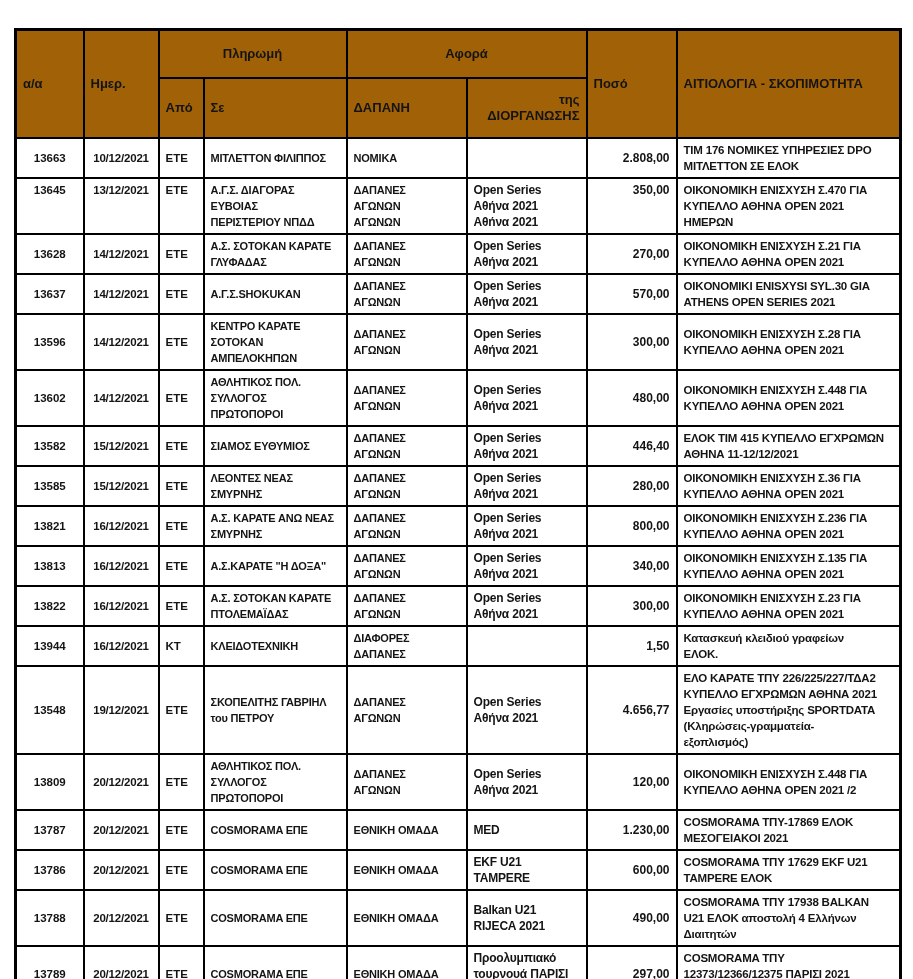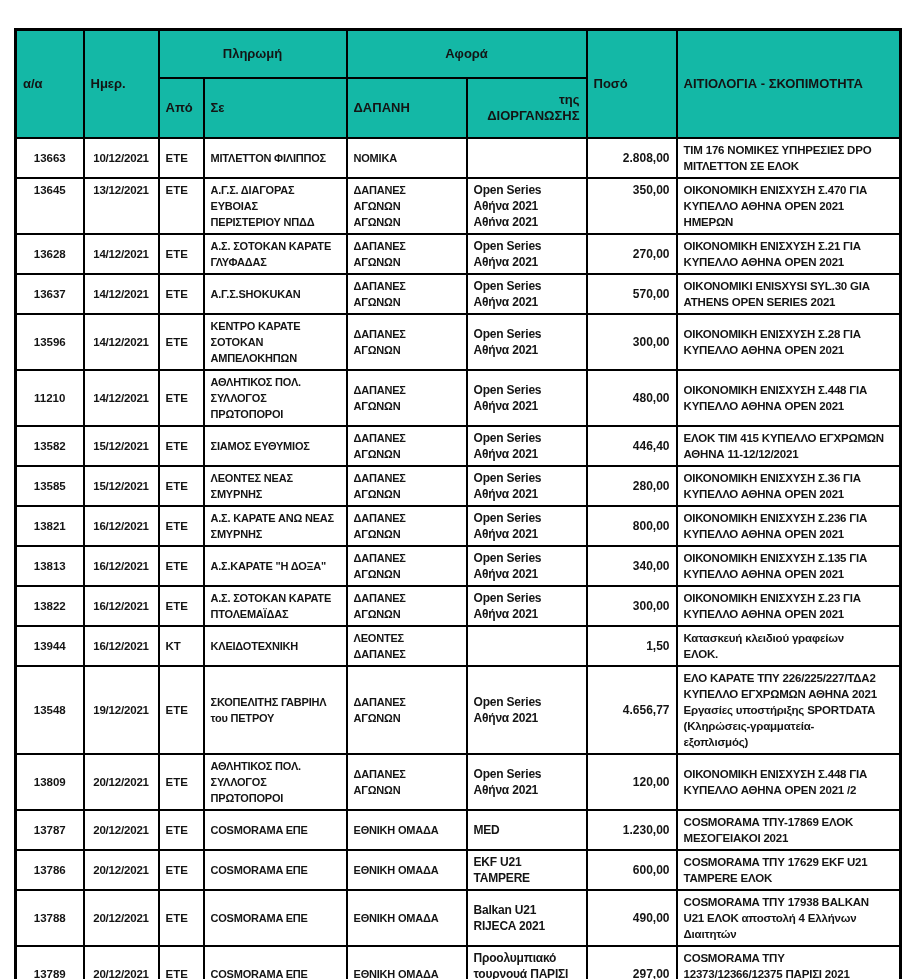--- a/index.html
+++ b/index.html
@@ -19,21 +19,21 @@
   table.grid td, table.grid th{
     border:2px solid #000;
     padding:3px 6px;
     font-weight:700;
     vertical-align:middle;
     white-space:pre-line;
     overflow:hidden;
     line-height:16px;
   }
   
-  thead th{font-size:13px;vertical-align:bottom;background:#14b8a6;}
+  thead th{font-size:13px;vertical-align:bottom;background:#a16207;}
   th.group{vertical-align:middle;text-align:center;height:40px;}
   th.h-aa, th.h-date, th.h-amount{text-align:left;padding-bottom:5px;}
   th.h-from, th.h-to, th.h-expense, th.h-just{text-align:left;padding-bottom:5px;}
   th.h-event{text-align:right;padding-bottom:5px;line-height:15px;}
   thead tr.sub th{height:52px;}
   
   tbody td{font-size:11.5px;}
   td.c-aa{text-align:center;}
   td.c-date{text-align:center;letter-spacing:-0.2px;}
   td.c-from{text-align:left;}
@@ -145,21 +145,21 @@
 ΑΜΠΕΛΟΚΗΠΩΝ</div></td>
           <td class="c-expense"><div class="cellbox">ΔΑΠΑΝΕΣ
 ΑΓΩΝΩΝ</div></td>
           <td class="c-event"><div class="cellbox">Open Series
 Αθήνα 2021</div></td>
           <td class="c-amount"><div class="cellbox">300,00</div></td>
           <td class="c-just"><div class="cellbox">ΟΙΚΟΝΟΜΙΚΗ ΕΝΙΣΧΥΣΗ Σ.28 ΓΙΑ
 ΚΥΠΕΛΛΟ ΑΘΗΝΑ OPEN 2021</div></td>
         </tr>
         <tr>
-          <td class="c-aa"><div class="cellbox">11210</div></td>
+          <td class="c-aa"><div class="cellbox">13602</div></td>
           <td class="c-date"><div class="cellbox">14/12/2021</div></td>
           <td class="c-from"><div class="cellbox">ΕΤΕ</div></td>
           <td class="c-to"><div class="cellbox">ΑΘΛΗΤΙΚΟΣ ΠΟΛ.
 ΣΥΛΛΟΓΟΣ
 ΠΡΩΤΟΠΟΡΟΙ</div></td>
           <td class="c-expense"><div class="cellbox">ΔΑΠΑΝΕΣ
 ΑΓΩΝΩΝ</div></td>
           <td class="c-event"><div class="cellbox">Open Series
 Αθήνα 2021</div></td>
           <td class="c-amount"><div class="cellbox">480,00</div></td>
@@ -232,21 +232,21 @@
 Αθήνα 2021</div></td>
           <td class="c-amount"><div class="cellbox">300,00</div></td>
           <td class="c-just"><div class="cellbox">ΟΙΚΟΝΟΜΙΚΗ ΕΝΙΣΧΥΣΗ Σ.23 ΓΙΑ
 ΚΥΠΕΛΛΟ ΑΘΗΝΑ OPEN 2021</div></td>
         </tr>
         <tr>
           <td class="c-aa"><div class="cellbox">13944</div></td>
           <td class="c-date"><div class="cellbox">16/12/2021</div></td>
           <td class="c-from"><div class="cellbox">ΚΤ</div></td>
           <td class="c-to"><div class="cellbox">ΚΛΕΙΔΟΤΕΧΝΙΚΗ</div></td>
-          <td class="c-expense"><div class="cellbox">ΛΕΟΝΤΕΣ
+          <td class="c-expense"><div class="cellbox">ΔΙΑΦΟΡΕΣ
 ΔΑΠΑΝΕΣ</div></td>
           <td class="c-event"><div class="cellbox"></div></td>
           <td class="c-amount"><div class="cellbox">1,50</div></td>
           <td class="c-just"><div class="cellbox">Κατασκευή κλειδιού γραφείων
 ΕΛΟΚ.</div></td>
         </tr>
         <tr>
           <td class="c-aa"><div class="cellbox">13548</div></td>
           <td class="c-date"><div class="cellbox">19/12/2021</div></td>
           <td class="c-from"><div class="cellbox">ΕΤΕ</div></td>

